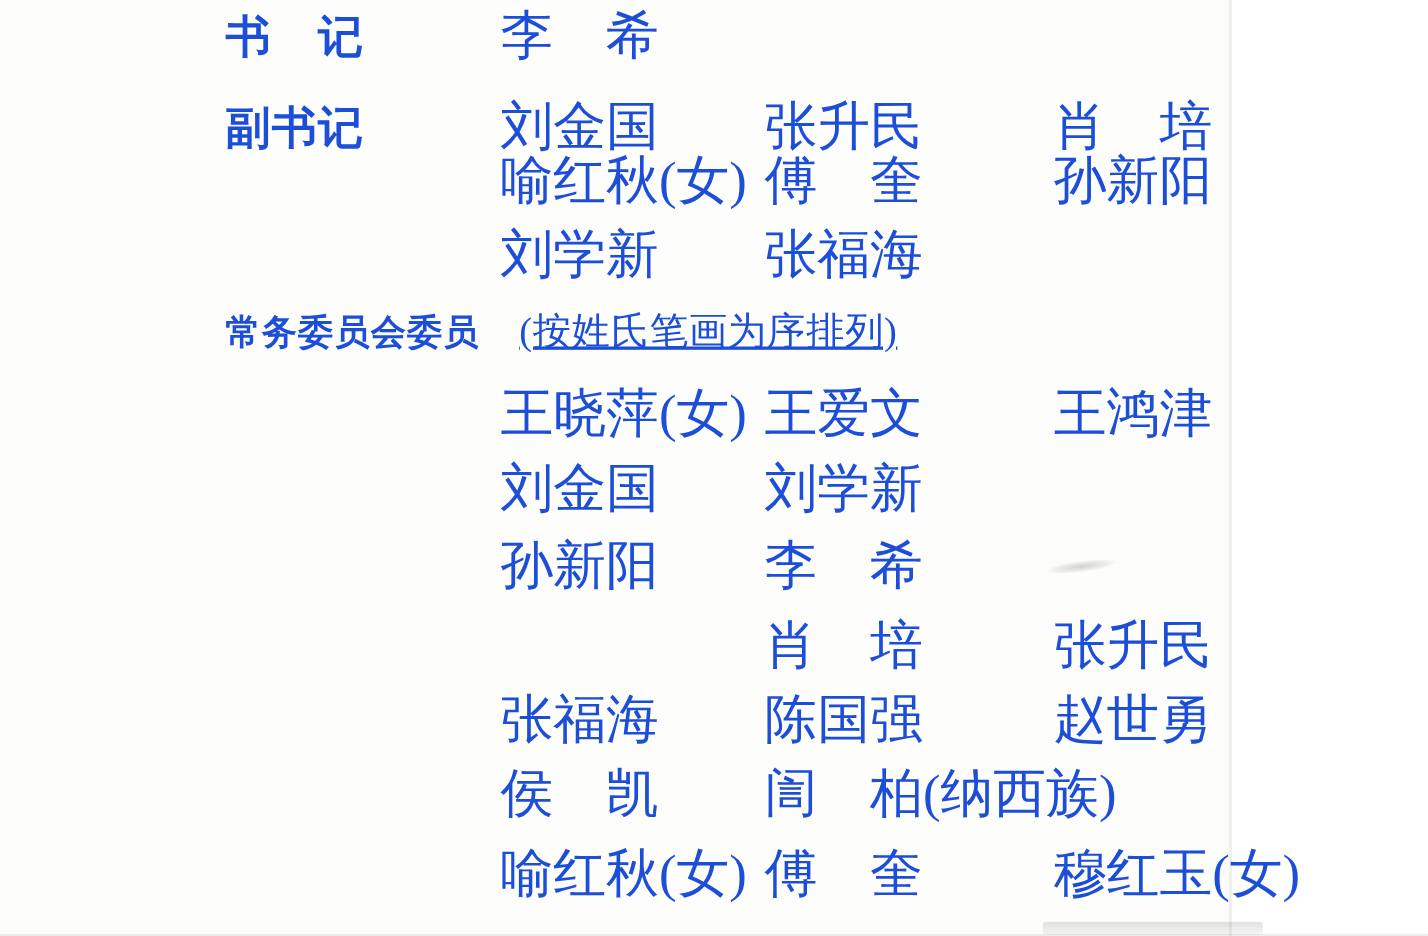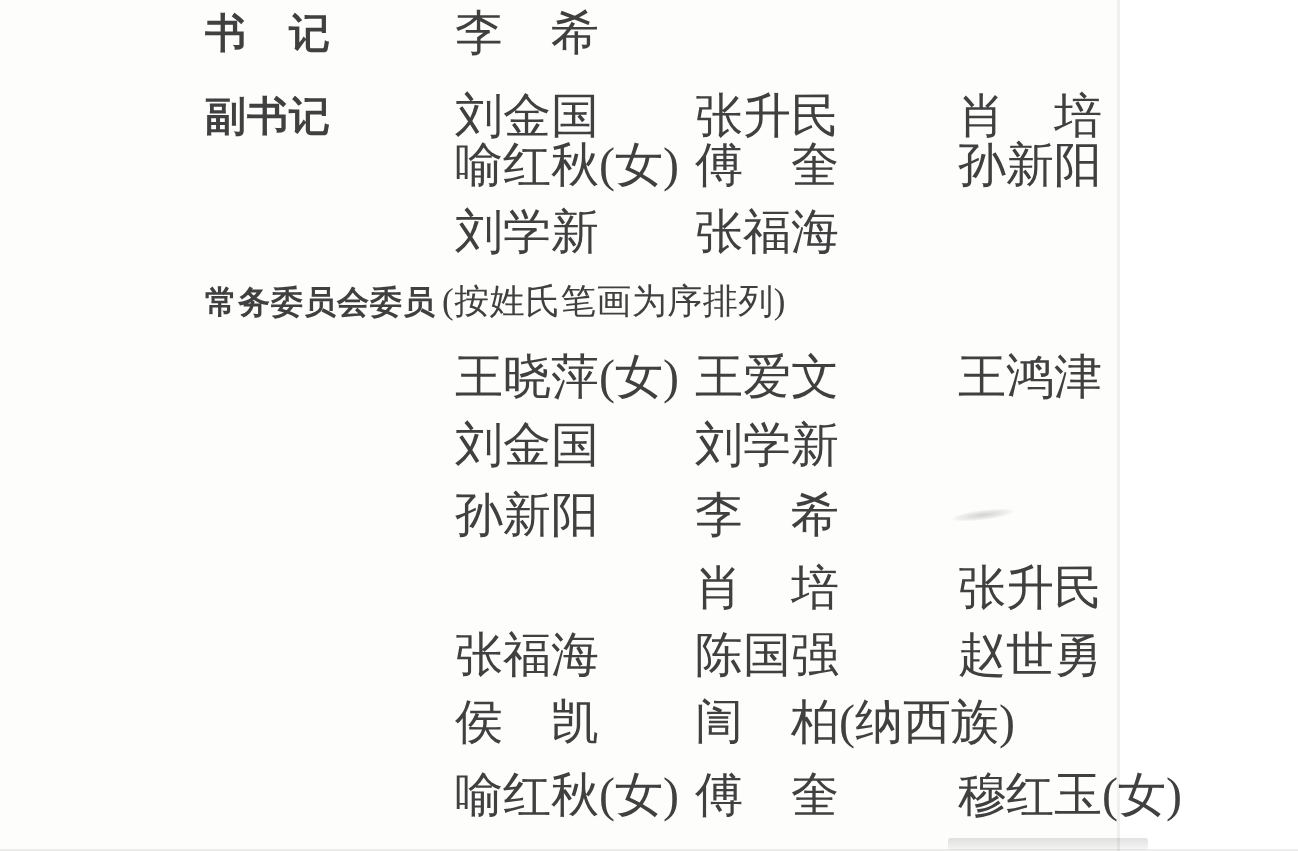--- a/index.html
+++ b/index.html
@@ -6,21 +6,21 @@
   body{
     width:1298px;height:851px;
     background:#ffffff;
     font-family:"Liberation Serif","DejaVu Serif",serif;
     overflow:hidden;
   }
   .page{
     position:relative;
     width:1120px;height:851px;
     background:#fdfdfc;
-    color:#404040;
+    color:#1d4ed8;
   }
   .row{
     position:absolute;
     left:0;top:0;
     width:1298px;
     height:52px;
     white-space:nowrap;
   }
   
   .r1{top:9px}  .r2{top:92px}  .r3{top:141px} .r4{top:208px}
@@ -48,22 +48,23 @@
   .heading-main{
     font-family:Liberation Mono, monospace;
     font-weight:700;
     font-size:32px;
     line-height:52px;
     letter-spacing:1px;
   }
   .heading-note{
     font-size:35px;
     font-weight:400;
-    margin-left:6px;
+    margin-left:36px;
     letter-spacing:0.5px;
+    text-decoration:underline;
   }
   
   .smudge-dash{
     position:absolute;left:952px;top:510px;width:62px;height:10px;
     background:radial-gradient(ellipse at center, rgba(110,110,110,0.30) 0%, rgba(110,110,110,0.10) 55%, rgba(110,110,110,0) 75%);
     transform:rotate(-7deg);
     border-radius:50%;
   }
   .smudge-bottom{
     position:absolute;left:948px;top:838px;width:200px;height:12px;

